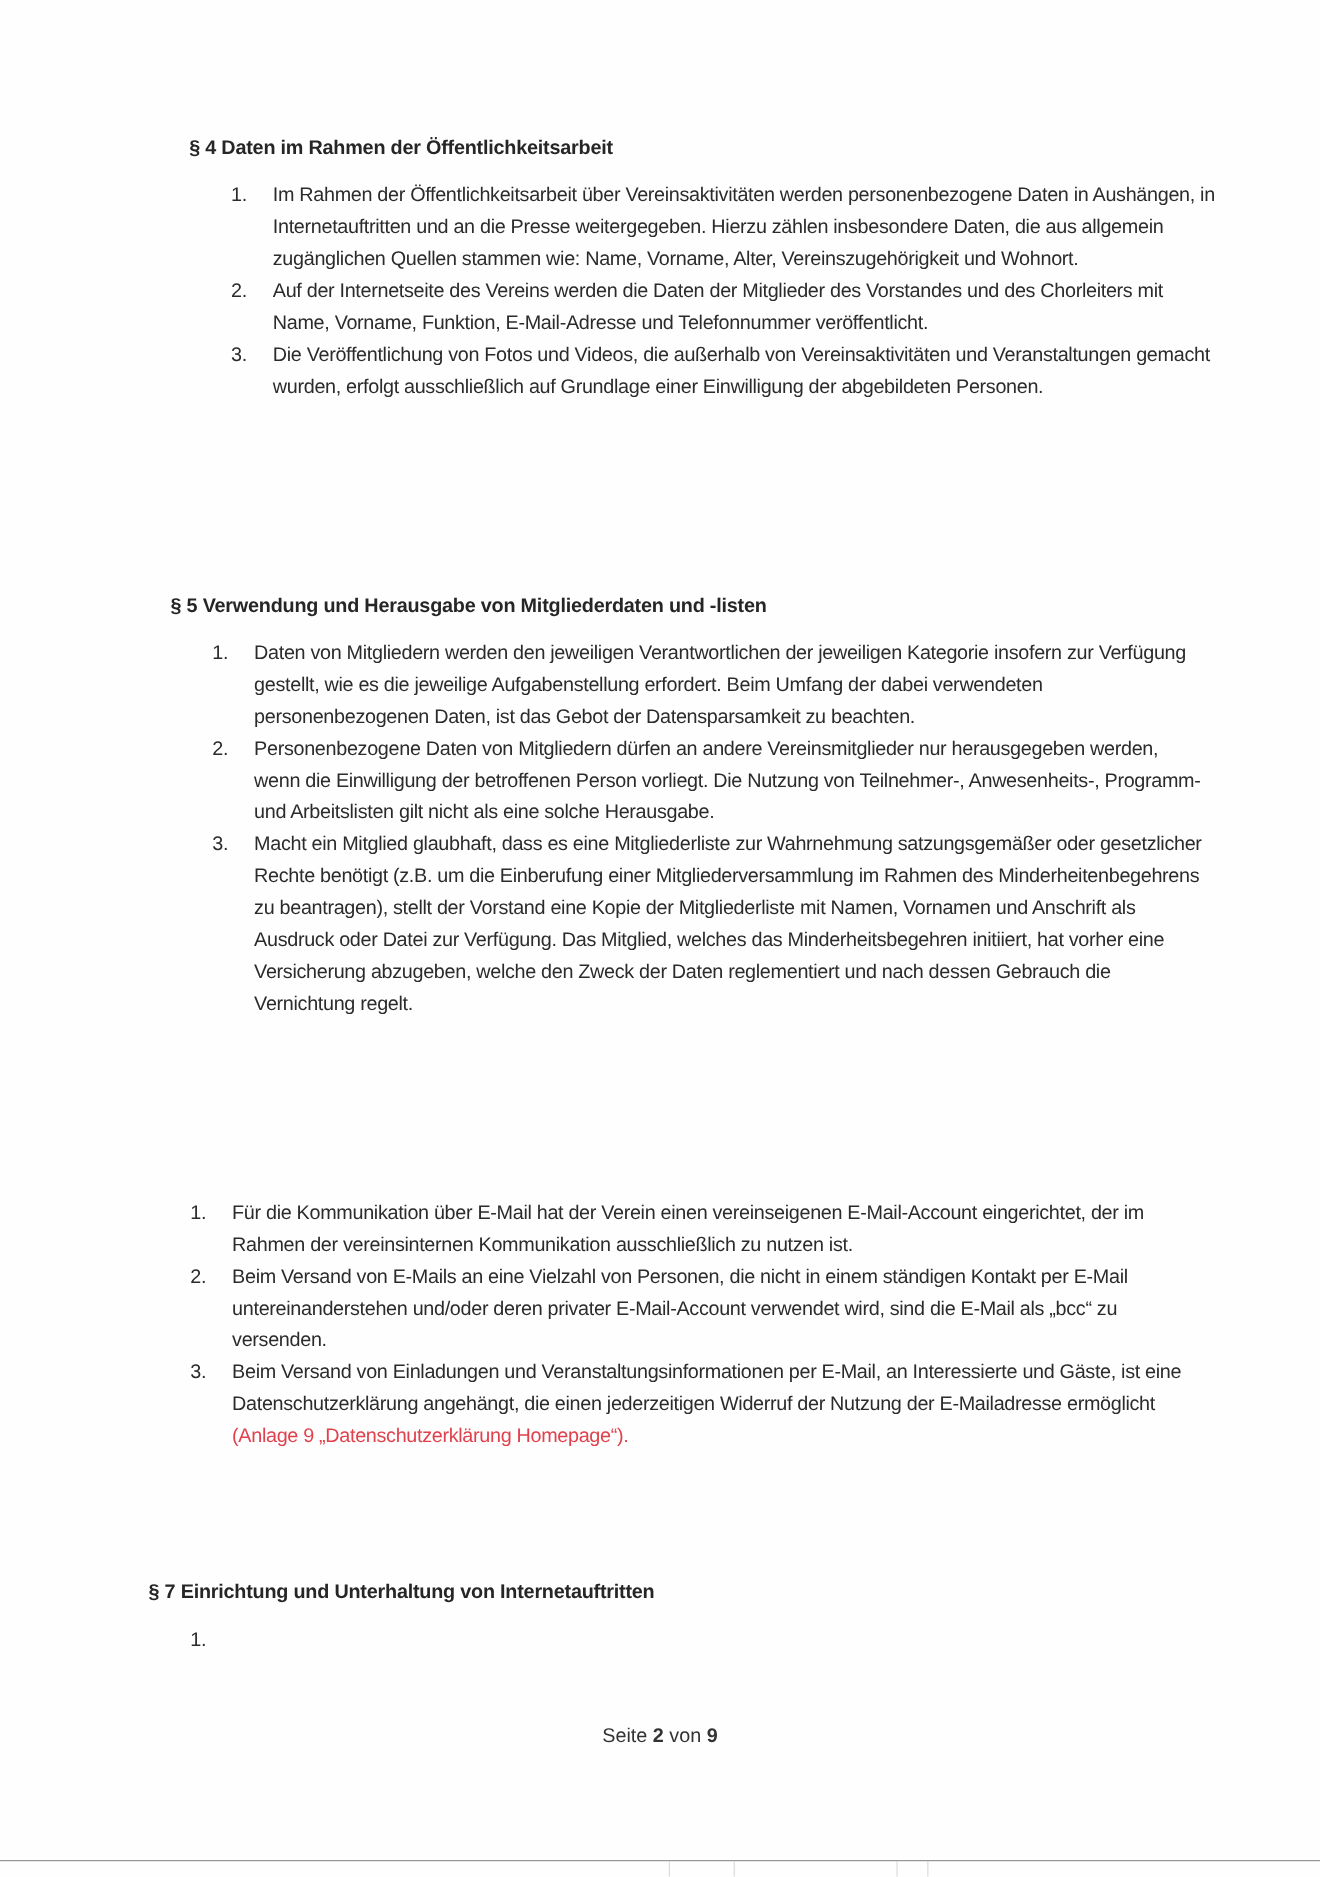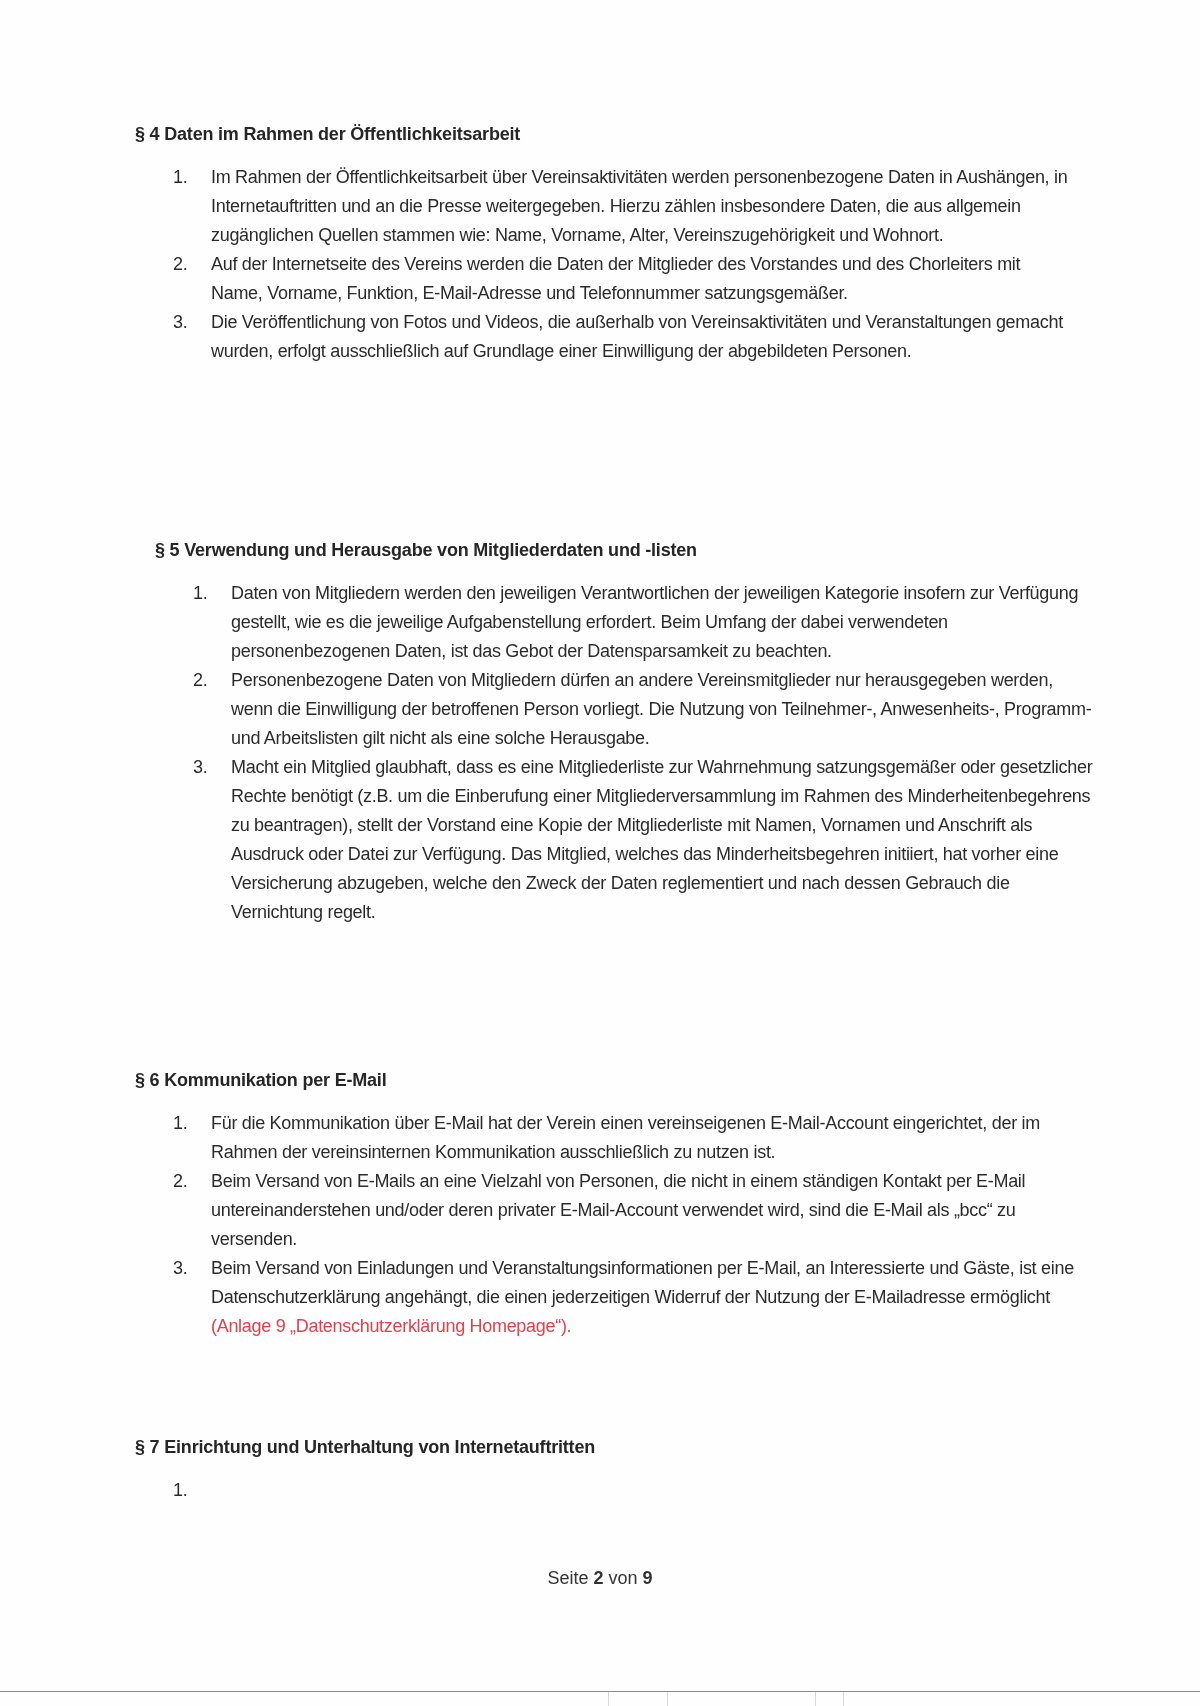--- a/index.html
+++ b/index.html
@@ -15,40 +15,39 @@
   .footer { position: absolute; top: 1568px; left: 0; width: 1200px; text-align: center; font-size: 18px; color: #333; }
   .footer b { font-weight: bold; }
   .scanline { position: absolute; left: 0; top: 1691px; width: 1200px; height: 1px; background: #8a8a8a; }
   .scanline-v { position: absolute; top: 1692px; width: 1px; height: 14px; background: #d8d8d8; }
 </style>
 </head>
 <body>
 
 <div class="page">
 
-  <div class="section" style="top:124px;">
+  <div class="section" style="top:124px;margin-left:37px;">
     <h2 class="heading">§ 4 Daten im Rahmen der Öffentlichkeitsarbeit</h2>
     <ol class="items" style="margin-top:18px;">
       <li><span class="num">1.</span><span>Im Rahmen der Öffentlichkeitsarbeit über Vereinsaktivitäten werden personenbezogene Daten in Aushängen, in Internetauftritten und an die Presse weitergegeben. Hierzu zählen insbesondere Daten, die aus allgemein zugänglichen Quellen stammen wie: Name, Vorname, Alter, Vereinszugehörigkeit und Wohnort.</span></li>
-      <li><span class="num">2.</span><span>Auf der Internetseite des Vereins werden die Daten der Mitglieder des Vorstandes und des Chorleiters mit Name, Vorname, Funktion, E-Mail-Adresse und Telefonnummer satzungsgemäßer.</span></li>
+      <li><span class="num">2.</span><span>Auf der Internetseite des Vereins werden die Daten der Mitglieder des Vorstandes und des Chorleiters mit Name, Vorname, Funktion, E-Mail-Adresse und Telefonnummer veröffentlicht.</span></li>
       <li><span class="num">3.</span><span>Die Veröffentlichung von Fotos und Videos, die außerhalb von Vereinsaktivitäten und Veranstaltungen gemacht wurden, erfolgt ausschließlich auf Grundlage einer Einwilligung der abgebildeten Personen.</span></li>
     </ol>
   </div>
 
   <div class="section" style="top:540px;margin-left:20px;">
     <h2 class="heading">§ 5 Verwendung und Herausgabe von Mitgliederdaten und -listen</h2>
     <ol class="items" style="margin-top:18px;">
       <li><span class="num">1.</span><span>Daten von Mitgliedern werden den jeweiligen Verantwortlichen der jeweiligen Kategorie insofern zur Verfügung gestellt, wie es die jeweilige Aufgabenstellung erfordert. Beim Umfang der dabei verwendeten personenbezogenen Daten, ist das Gebot der Datensparsamkeit zu beachten.</span></li>
       <li><span class="num">2.</span><span>Personenbezogene Daten von Mitgliedern dürfen an andere Vereinsmitglieder nur herausgegeben werden, wenn die Einwilligung der betroffenen Person vorliegt. Die Nutzung von Teilnehmer-, Anwesenheits-, Programm- und Arbeitslisten gilt nicht als eine solche Herausgabe.</span></li>
       <li><span class="num">3.</span><span>Macht ein Mitglied glaubhaft, dass es eine Mitgliederliste zur Wahrnehmung satzungsgemäßer oder gesetzlicher Rechte benötigt (z.B. um die Einberufung einer Mitgliederversammlung im Rahmen des Minderheitenbegehrens zu beantragen), stellt der Vorstand eine Kopie der Mitgliederliste mit Namen, Vornamen und Anschrift als Ausdruck oder Datei zur Verfügung. Das Mitglied, welches das Minderheitsbegehren initiiert, hat vorher eine Versicherung abzugeben, welche den Zweck der Daten reglementiert und nach dessen Gebrauch die Vernichtung regelt.</span></li>
     </ol>
   </div>
 
   <div class="section" style="top:1070px;">
-    <h2 class="heading">§ 6 Kommunikation per E-Mail</h2>
     <ol class="items" style="margin-top:18px;">
       <li><span class="num">1.</span><span>Für die Kommunikation über E-Mail hat der Verein einen vereinseigenen E-Mail-Account eingerichtet, der im Rahmen der vereinsinternen Kommunikation ausschließlich zu nutzen ist.</span></li>
       <li><span class="num">2.</span><span>Beim Versand von E-Mails an eine Vielzahl von Personen, die nicht in einem ständigen Kontakt per E-Mail untereinanderstehen und/oder deren privater E-Mail-Account verwendet wird, sind die E-Mail als „bcc“ zu versenden.</span></li>
       <li><span class="num">3.</span><span>Beim Versand von Einladungen und Veranstaltungsinformationen per E-Mail, an Interessierte und Gäste, ist eine Datenschutzerklärung angehängt, die einen jederzeitigen Widerruf der Nutzung der E-Mailadresse ermöglicht </span><span class="red">(Anlage 9 „Datenschutzerklärung Homepage“).</span></li>
     </ol>
   </div>
 
   <div class="section" style="top:1437px;">
     <h2 class="heading">§ 7 Einrichtung und Unterhaltung von Internetauftritten</h2>
     <ol class="items" style="margin-top:18px;">

